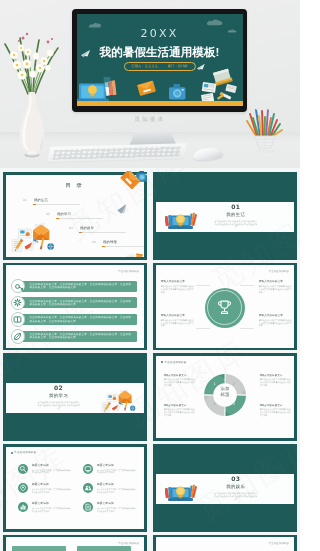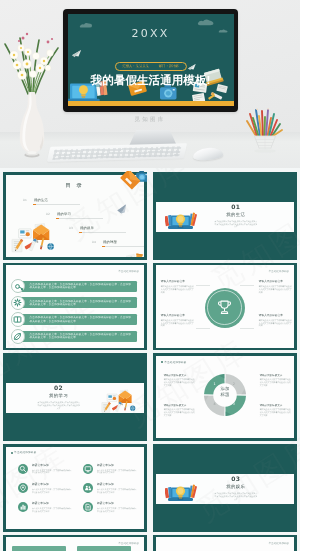--- a/index.html
+++ b/index.html
@@ -7,21 +7,21 @@
  font-family:"Liberation Sans",sans-serif;}
 .page{position:relative;width:300px;height:551px;overflow:hidden;background:#f3f5f4;}
 
 
 .hero{position:absolute;left:0;top:0;width:300px;height:171px;overflow:hidden;
  background:linear-gradient(180deg,#edeeee 0%,#eaebeb 55%,#e5e7e7 70%,#eceded 100%);}
 .wall{position:absolute;left:0;top:0;width:300px;height:132px;
  background:linear-gradient(165deg,#efefef 0%,#eaebeb 60%,#e7e8e8 100%);}
 .desk{position:absolute;left:0;top:132px;width:300px;height:39px;
  background:linear-gradient(180deg,#e2e4e4 0%,#eceeed 25%,#e8eaea 100%);}
-.monitor{position:absolute;left:63px;top:9px;width:175px;height:103px;
+.monitor{position:absolute;left:72px;top:9px;width:175px;height:103px;
  background:#141414;border-radius:4px;box-sizing:border-box;padding:4.5px 4.5px 6px 4.5px;
  box-shadow:0 1px 3px rgba(0,0,0,.13);}
 .screen{position:relative;width:166px;height:92.5px;background:#1e5b5b;overflow:hidden;}
 .stand{position:absolute;left:129px;top:130px;width:48px;height:16px;
  background:linear-gradient(178deg,#eceeef 0%,#dfe2e4 30%,#cdd1d4 75%,#bfc4c7 100%);
  clip-path:polygon(15% 0%,85% 0%,100% 100%,0% 100%);}
 .standbase{position:absolute;left:127px;top:144.5px;width:52px;height:2.5px;border-radius:1.5px;
  background:linear-gradient(180deg,#d9dcde,#c4c9cc);}
 .hero-wm{position:absolute;left:0;top:116px;width:300px;text-align:center;
  font-size:5.5px;color:#b8bbbb;letter-spacing:2.2px;}
@@ -36,21 +36,21 @@
  opacity:.45;}
 .mouse{position:absolute;left:193px;top:148px;width:30px;height:12px;
  border-radius:52% 48% 46% 46%/66% 66% 34% 34%;
  background:linear-gradient(165deg,#fcfcfd 14%,#eef0f1 48%,#cdd2d5 100%);
  box-shadow:0 1px 1.5px rgba(0,0,0,.09);transform:rotate(-5deg);}
 
 
 .scr-year{position:absolute;left:0;top:13px;width:100%;text-align:center;
  font-size:11px;color:#d6e3e2;letter-spacing:2.2px;font-family:"DejaVu Sans",sans-serif;}
 .scr-title{position:absolute;left:0;top:31px;width:100%;text-align:center;
- font-size:11.6px;color:#ffffff;font-weight:bold;letter-spacing:0px;margin-top:28px;}
+ font-size:11.6px;color:#ffffff;font-weight:bold;letter-spacing:0px;}
 .scr-pill{position:absolute;left:50%;top:48px;transform:translateX(-50%);
  border:.6px solid #e3ad3c;border-radius:5px;padding:1.2px 7px;font-size:3.3px;
  color:#e3ad3c;white-space:nowrap;line-height:5px;}
 .scr-pill i{font-style:normal;display:inline-block;width:10px;}
 .scr-bar{position:absolute;left:0;bottom:0;width:100%;height:5.5px;background:#eeae33;}
 .vase{position:absolute;left:3px;top:8px;}
 .cup{position:absolute;left:245px;top:108px;}
 
 
 .slides{position:absolute;left:0;top:168px;width:300px;height:383px;background:#f4f7f7;}

